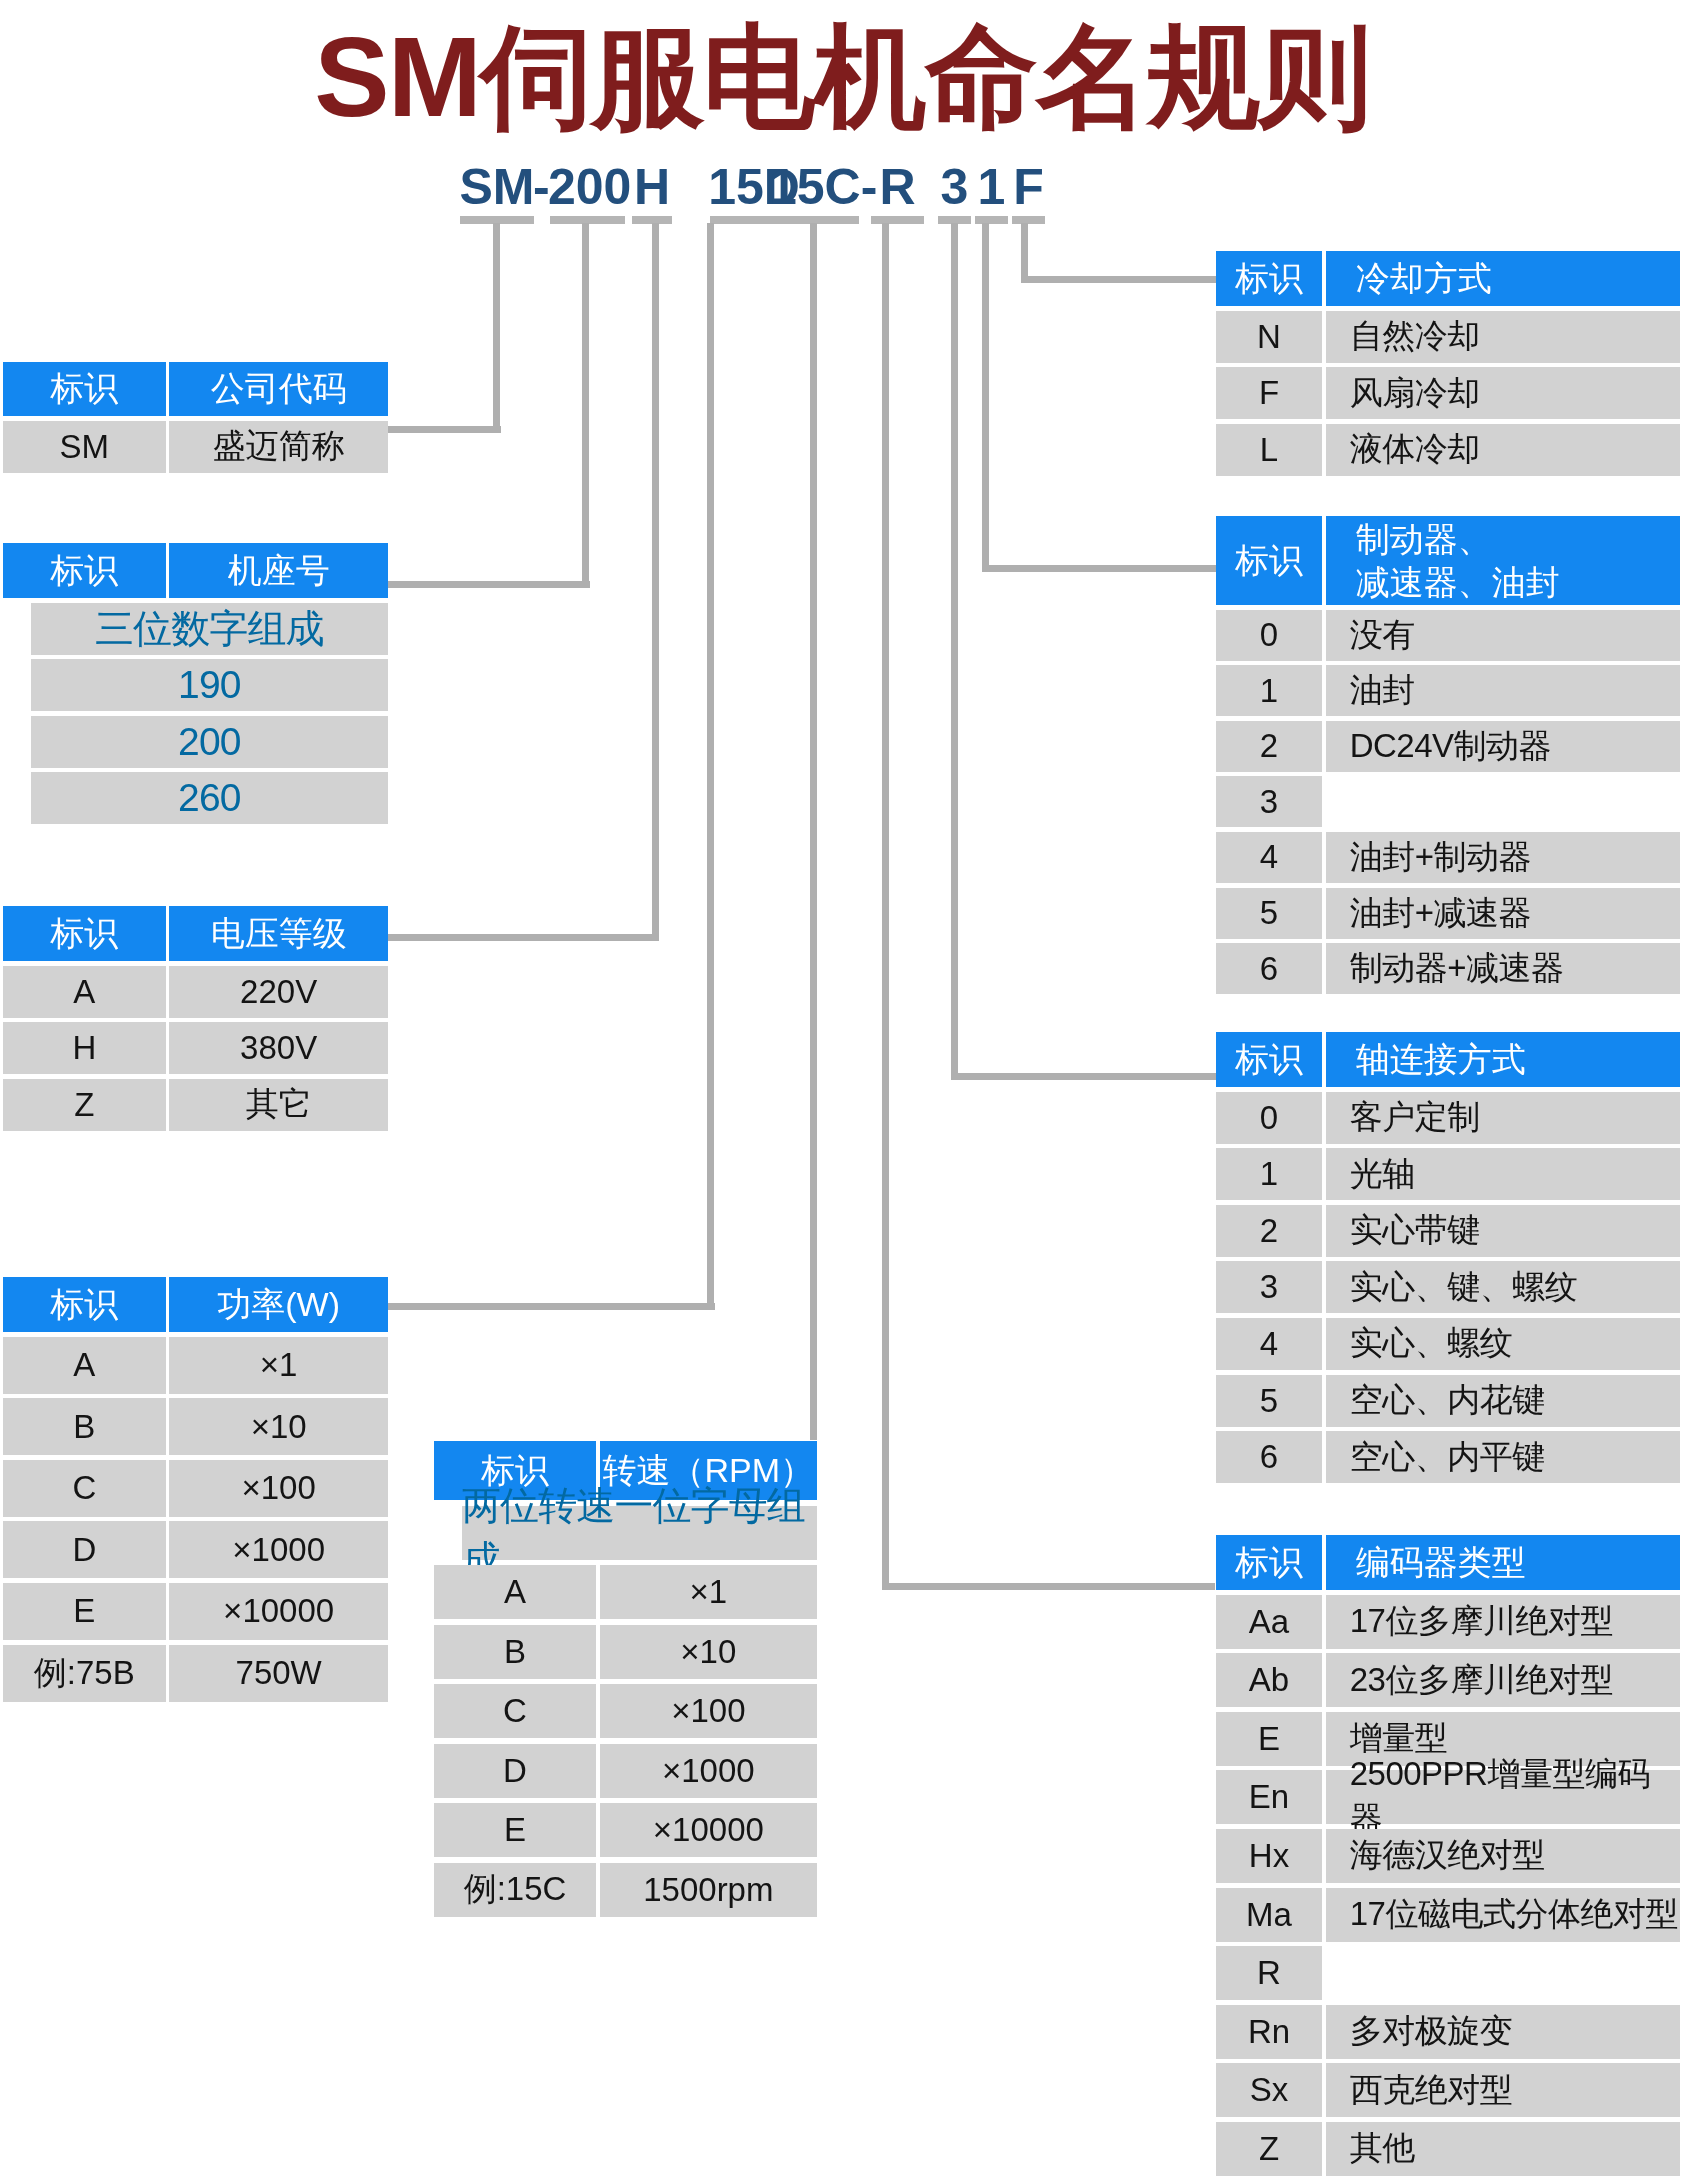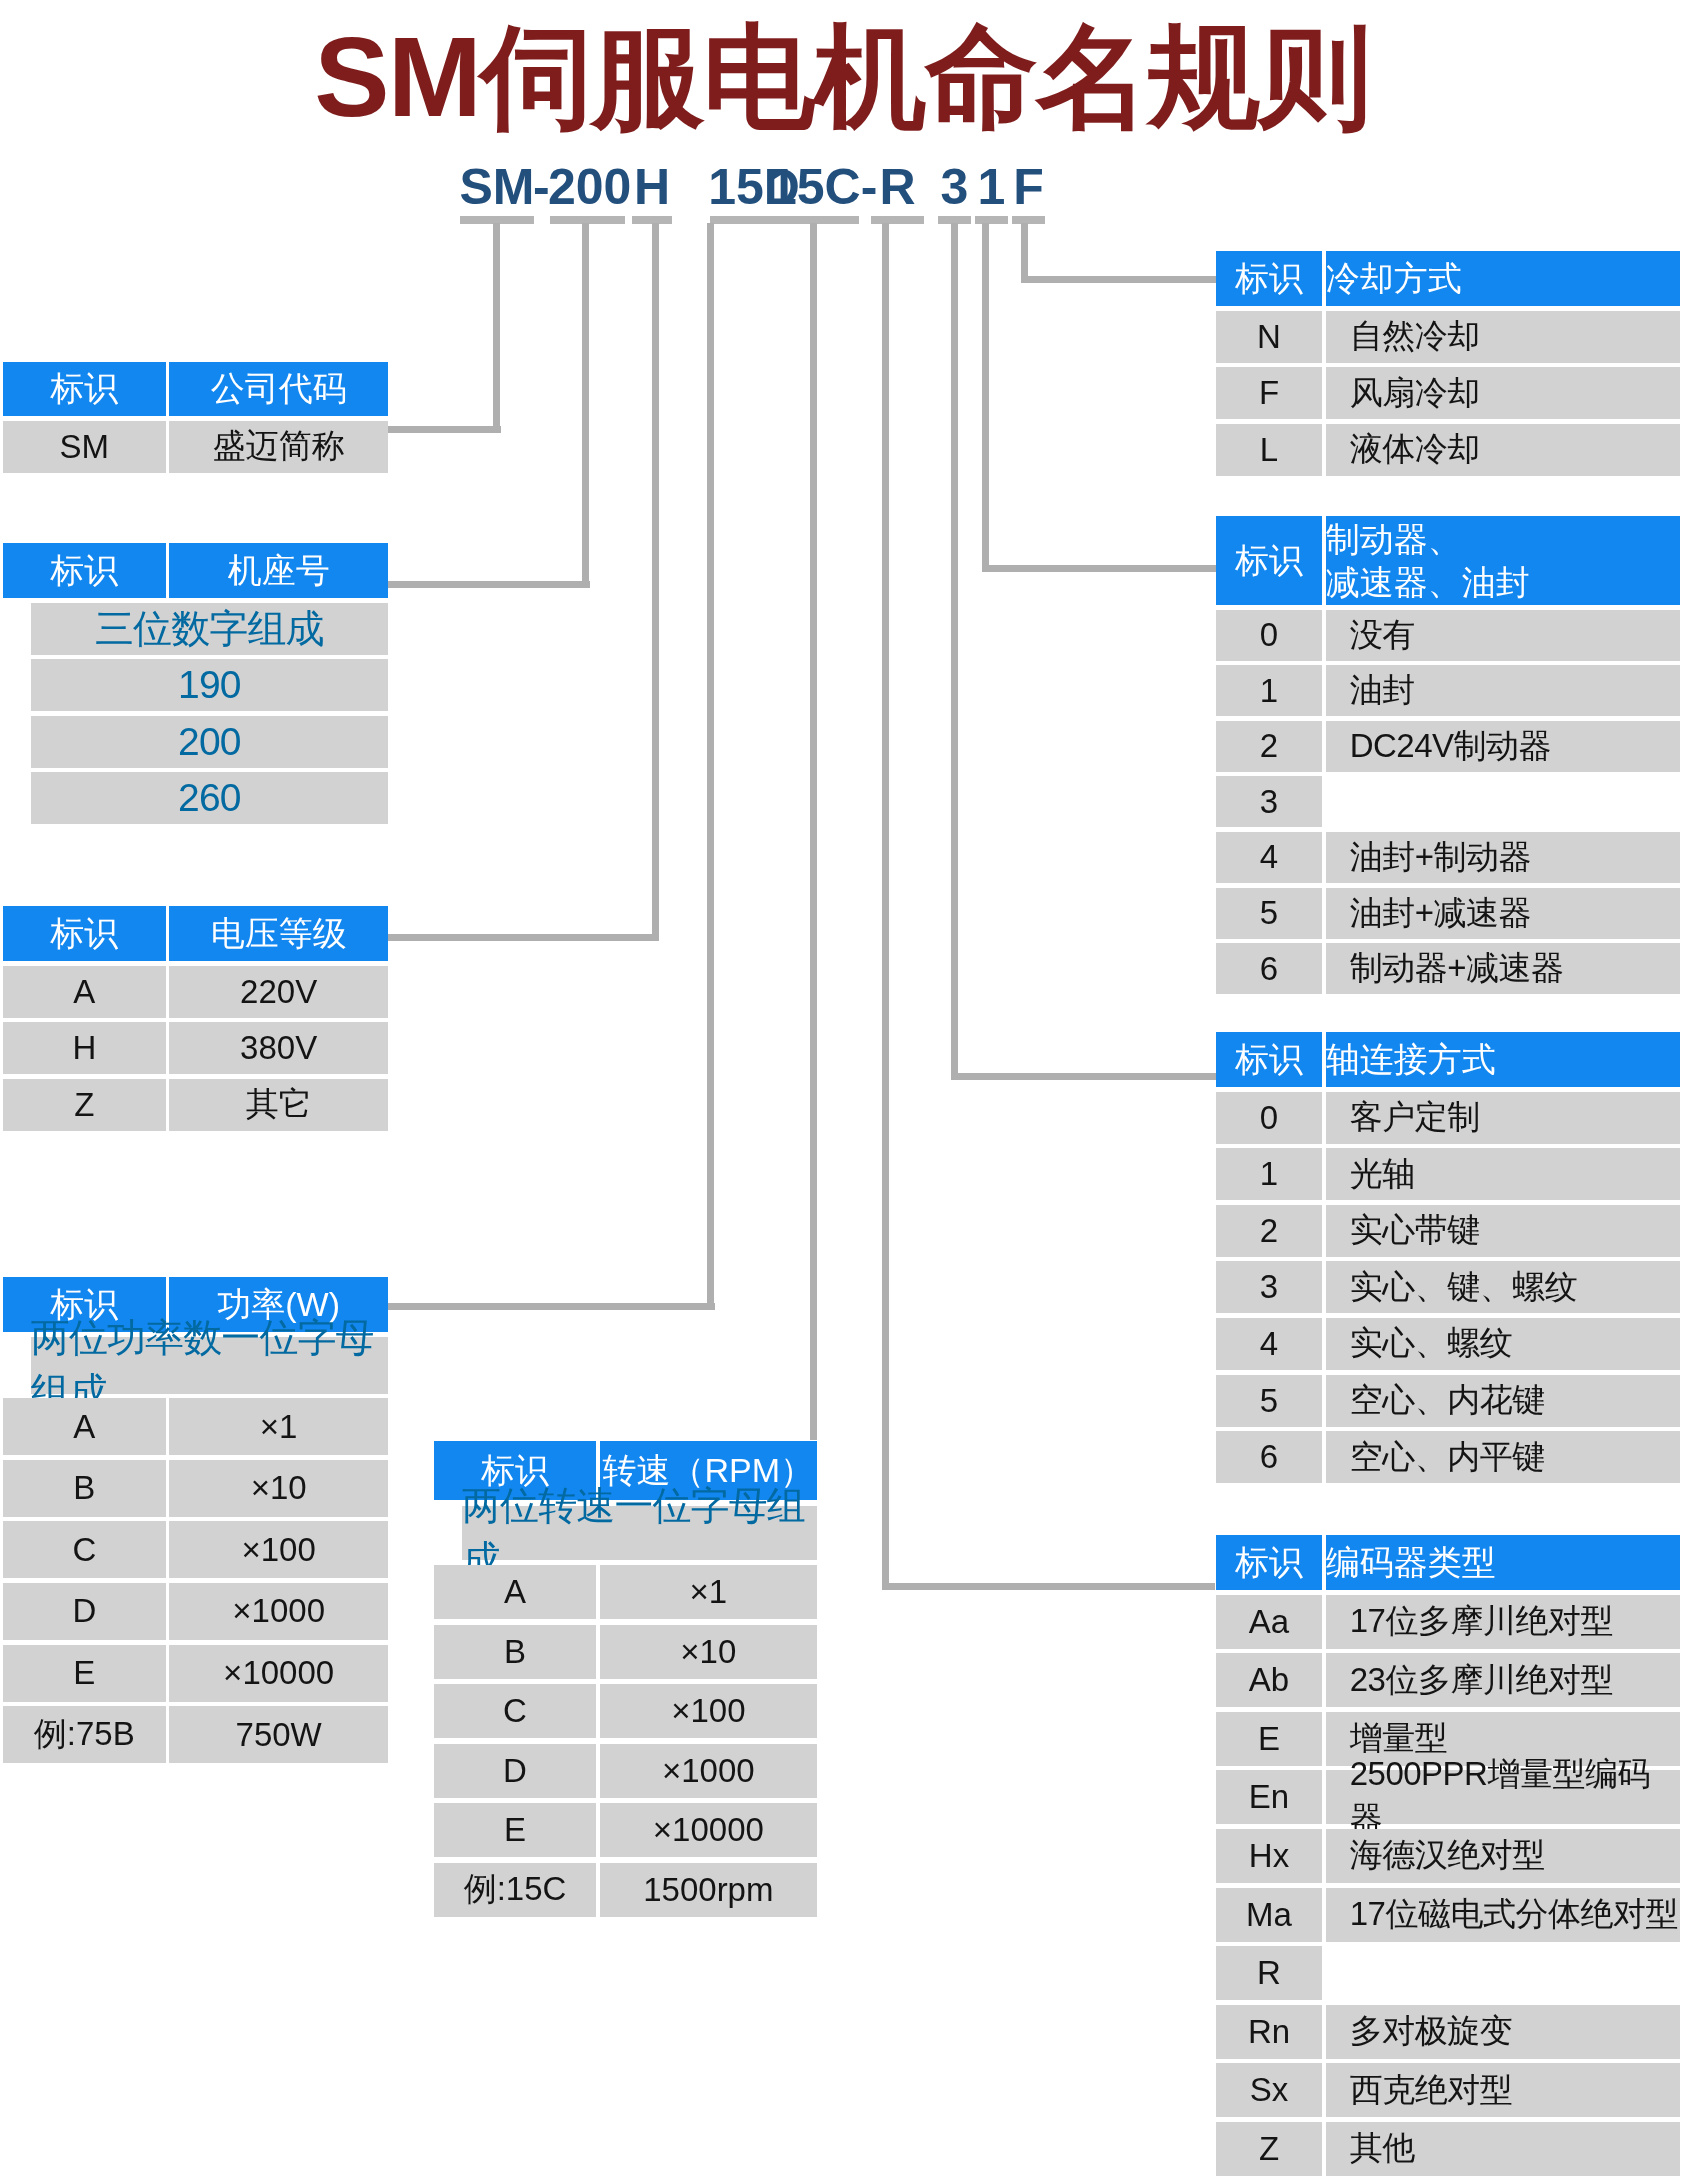--- a/index.html
+++ b/index.html
@@ -26,21 +26,21 @@
   .hv{flex:1;background:#1387F0;color:#fff;display:flex;align-items:center;
       justify-content:center;font-size:34px;}
   .rw{display:flex;gap:3.7px;height:var(--rh,52px);flex:none;}
   .ck{width:var(--c1,163px);flex:none;background:#D2D2D2;color:#141414;
       display:flex;align-items:center;justify-content:center;font-size:33px;}
   .cv{flex:1;background:#D2D2D2;color:#141414;display:flex;align-items:center;
       justify-content:center;font-size:33px;}
   .cs{flex:1;background:#D2D2D2;color:#0369a1;display:flex;align-items:center;
       justify-content:center;font-size:39px;letter-spacing:-0.9px;margin-left:28px;}
   
-  .r .hv{justify-content:flex-start;white-space:pre-line;line-height:1.25;}
+  .r .hv{justify-content:flex-start;padding-left:30px;white-space:pre-line;line-height:1.25;}
   .r .cv{justify-content:flex-start;padding-left:24px;letter-spacing:-0.5px;}
 </style>
 </head>
 <body>
 
 <div id="page">
 
   <div id="title">SM伺服电机命名规则</div>
 
   <div class="seg" style="left:458px;width:78px;"><span>SM</span><div class="ul"></div></div>
@@ -128,23 +128,20 @@
         <div class="cv">其它</div>
       </div>
     </div>
 
   <div class="tbl" style="top:1277px;left:2.8px;width:385px;--rh:57px;">
       <div class="hd">
         <div class="hk">标识</div>
         <div class="hv">功率(W)</div>
       </div>
       <div class="rw">
-        <div class="cs">两位功率数一位字母组成</div>
-      </div>
-      <div class="rw">
         <div class="ck">A</div>
         <div class="cv">×1</div>
       </div>
       <div class="rw">
         <div class="ck">B</div>
         <div class="cv">×10</div>
       </div>
       <div class="rw">
         <div class="ck">C</div>
         <div class="cv">×100</div>

